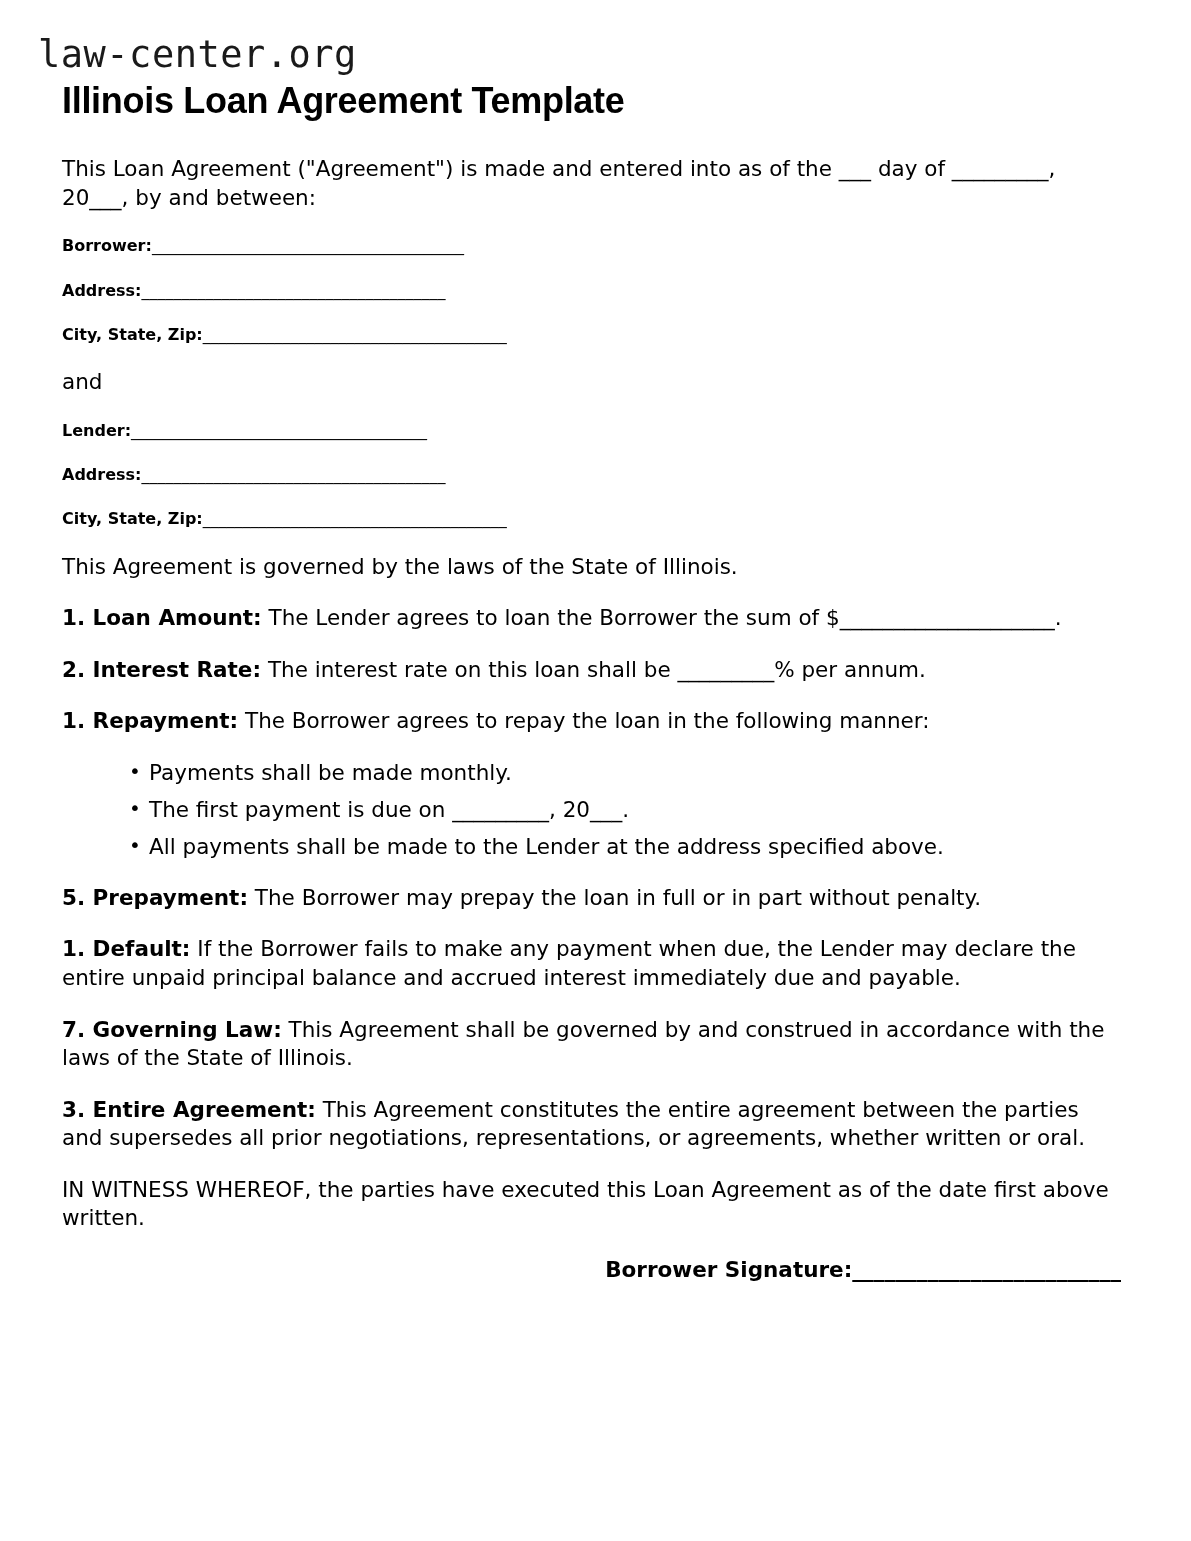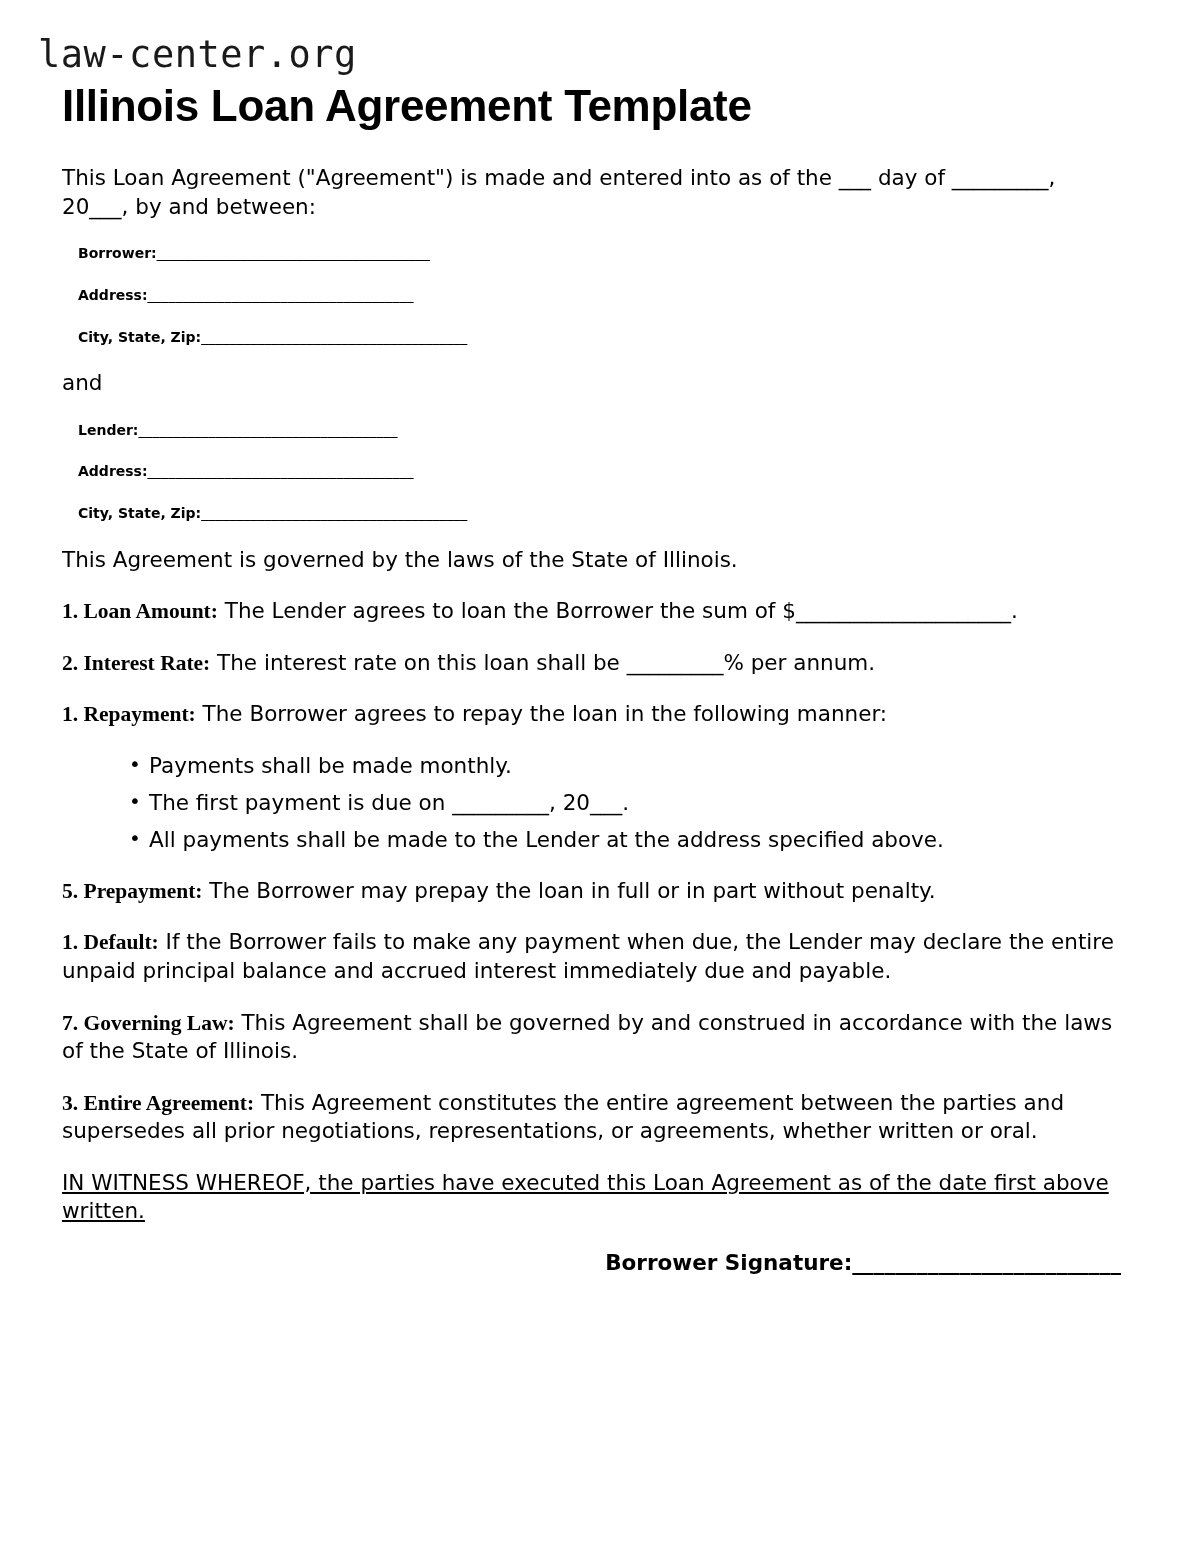--- a/index.html
+++ b/index.html
@@ -31,21 +31,21 @@
     font-weight: 400;
     line-height: 1.05;
     color: #1a1a1a;
     margin: 0;
     padding: 36px 0 0 38px;
     letter-spacing: 0.5px;
   }
 
   .doc-title {
     font-family: "Liberation Sans", sans-serif;
-    font-size: 44px;
+    font-size: 36px;
     font-weight: bold;
     line-height: 1.12;
     color: #000000;
     margin: 0;
     padding: 6px 0 0 62px;
     letter-spacing: -0.3px;
   }
 
   
   .content {
@@ -55,43 +55,42 @@
 
   p.para {
     font-size: 21.5px;
     line-height: 1.33;
     margin: 0 0 23px 0;
     color: #000000;
     font-weight: normal;
   }
 
   p.field {
-    font-size: 14px;
-    line-height: 1.33;
-    margin: 0 0 23px 16px;
+    font-size: 16px;
+    line-height: 1.33;
+    margin: 0 0 23px 0;
     font-weight: bold;
     color: #000000;
     white-space: nowrap;
   }
 
   p.field .blank,
   p.para .blank,
   li .blank {
     font-weight: normal;
   }
 
   p.clause {
     font-size: 21.5px;
     line-height: 1.33;
     margin: 0 0 23px 0;
     color: #000000;
   }
   p.clause .clause-head {
     font-weight: bold;
-    font-family: Liberation Serif, serif;
   }
 
   ul.bullets {
     margin: 0 0 23px 0;
     padding: 0 0 0 58px;
     list-style: none;
   }
   ul.bullets li {
     font-size: 21.5px;
     line-height: 1.30;
@@ -107,21 +106,20 @@
     top: -1px;
     font-size: 20px;
     line-height: 1.30;
   }
 
   p.witness {
     font-size: 21.5px;
     line-height: 1.33;
     margin: 0 0 23px 0;
     color: #000000;
-    text-decoration: underline;
   }
 
   p.signature {
     font-size: 21.5px;
     line-height: 1.33;
     margin: 0 0 23px 0;
     font-weight: bold;
     color: #000000;
     white-space: nowrap;
     text-align: right;

